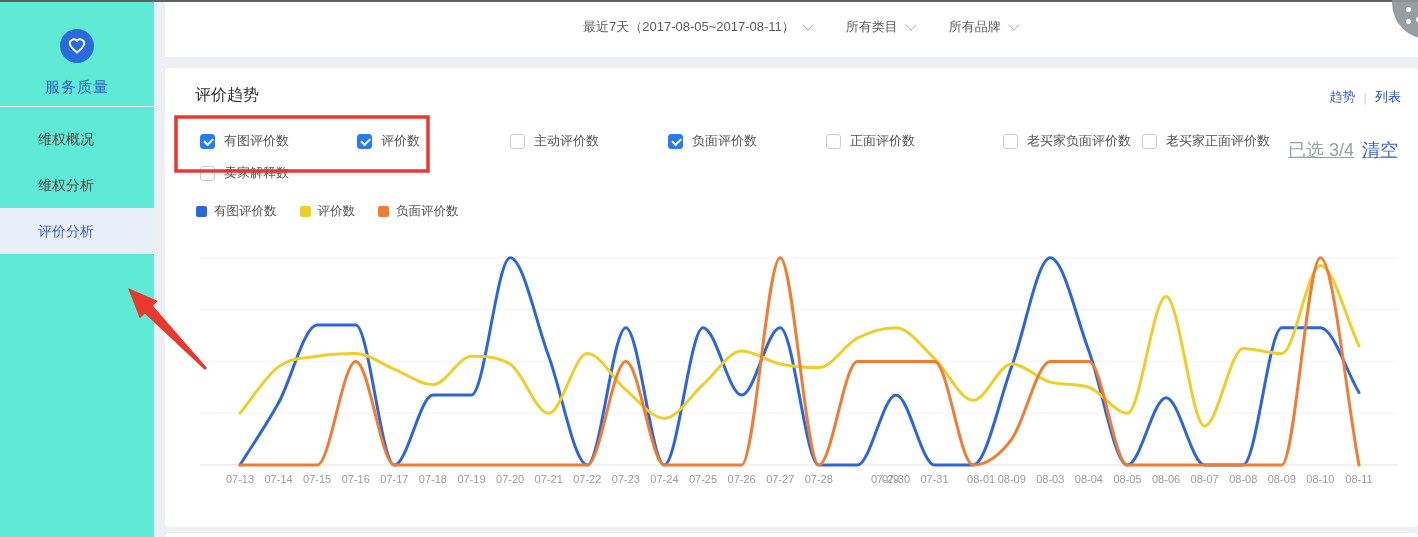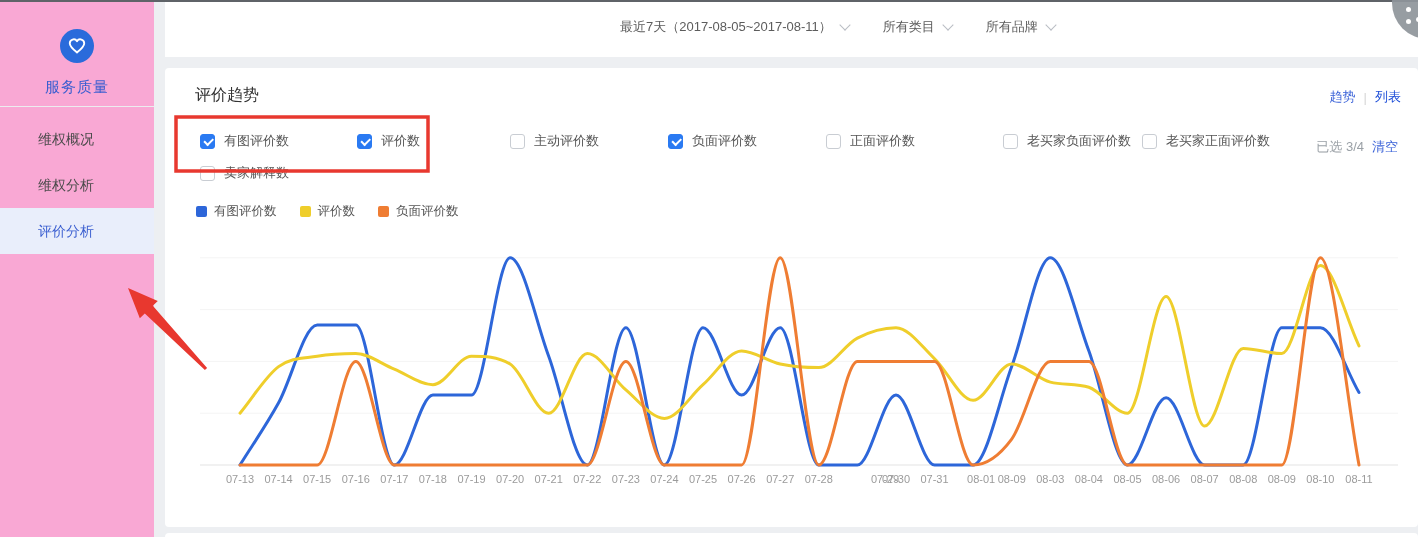--- a/index.html
+++ b/index.html
@@ -4,49 +4,49 @@
 <style>
   html,body{margin:0;padding:0;}
   body{
     width:1418px;height:537px;position:relative;overflow:hidden;
     background:#edeff2;
     font-family:"Liberation Sans","DejaVu Sans",sans-serif;
     -webkit-font-smoothing:antialiased;
   }
   .topline{position:absolute;left:0;top:0;width:1418px;height:2px;background:#5f6368;}
   
-  .sidebar{position:absolute;left:0;top:2px;width:154px;height:535px;background:#f9a8d4;}
+  .sidebar{position:absolute;left:0;top:2px;width:154px;height:535px;background:#5eead4;}
   .sb-icon-wrap{position:absolute;left:0;top:25px;width:154px;text-align:center;}
   .sb-title{position:absolute;left:0;top:76px;width:154px;text-align:center;
     font-size:15px;color:#3a5ed0;letter-spacing:1px;}
   .sb-divider{position:absolute;left:0;top:104px;width:154px;height:1px;background:#ecedef;}
   .sb-menu{position:absolute;left:0;top:114px;width:154px;}
   .sb-item{height:46px;line-height:46px;padding-left:38px;font-size:14px;color:#4a4a4a;cursor:pointer;}
   .sb-item.active{background:#e9eefb;color:#3a5ed0;}
   
   .topbar{position:absolute;left:165px;top:2px;width:1253px;height:55px;background:#ffffff;}
-  .tb-filters{position:absolute;left:418px;top:0;height:49px;display:flex;align-items:center;gap:34px;margin-left:37px;}
+  .tb-filters{position:absolute;left:418px;top:0;height:49px;display:flex;align-items:center;gap:34px;}
   .tb-filter{display:flex;align-items:center;font-size:13px;color:#5c5c5c;cursor:pointer;white-space:nowrap;}
   .caret{display:inline-block;width:7px;height:7px;border-right:1.5px solid #b9bdc4;
     border-bottom:1.5px solid #b9bdc4;transform:rotate(45deg);margin-left:9px;margin-top:-4px;}
   
   .main{position:absolute;left:165px;top:68px;width:1253px;height:459px;background:#ffffff;border-radius:4px;}
   .panel-title{position:absolute;left:30px;top:17px;font-size:16px;color:#333;}
   .view-toggle{position:absolute;right:17px;top:20px;font-size:13px;color:#666;display:flex;gap:8px;align-items:center;}
   .view-toggle .trend{color:#3a62d8;cursor:pointer;}
   .view-toggle .sep{color:#d6d6d6;}
   .view-toggle .list{color:#1d4ed8;cursor:pointer;text-align:center;}
   .cb-item{position:absolute;display:flex;align-items:center;cursor:pointer;}
   .cb-box{width:15px;height:15px;border-radius:3px;box-sizing:border-box;background:#fff;
     border:1px solid #c9cdd3;position:relative;flex:0 0 auto;}
   .cb-box.checked{background:#2a7af2;border-color:#2a7af2;}
   .cb-box.checked::after{content:"";position:absolute;left:3px;top:3.5px;width:7px;height:3.5px;
     border-left:2px solid #fff;border-bottom:2px solid #fff;transform:rotate(-45deg);}
   .cb-label{margin-left:9px;font-size:13px;color:#555;}
-  .sel-summary{position:absolute;right:20px;top:70px;font-size:13px;color:#9aa0a6;display:flex;gap:8px;}
+  .sel-summary{position:absolute;right:20px;top:70px;font-size:18px;color:#9aa0a6;display:flex;gap:8px;text-decoration:underline;}
   .sel-summary .clear{color:#3a62d8;cursor:pointer;}
   .legend{position:absolute;left:31px;top:135px;display:flex;gap:23px;align-items:center;}
   .legend-item{display:flex;align-items:center;cursor:pointer;}
   .legend-sq{width:11px;height:11px;border-radius:2px;margin-right:7px;}
   .legend-label{font-size:12.5px;color:#555;}
   .xlabel{position:absolute;top:405px;width:44px;text-align:center;font-size:11px;color:#9b9b9b;white-space:nowrap;}
   .bottom-sliver{position:absolute;left:165px;top:533px;width:1253px;height:4px;background:#ffffff;border-radius:4px 4px 0 0;}
   
   .overlay{position:absolute;left:0;top:0;width:1418px;height:537px;z-index:50;pointer-events:none;}
   

